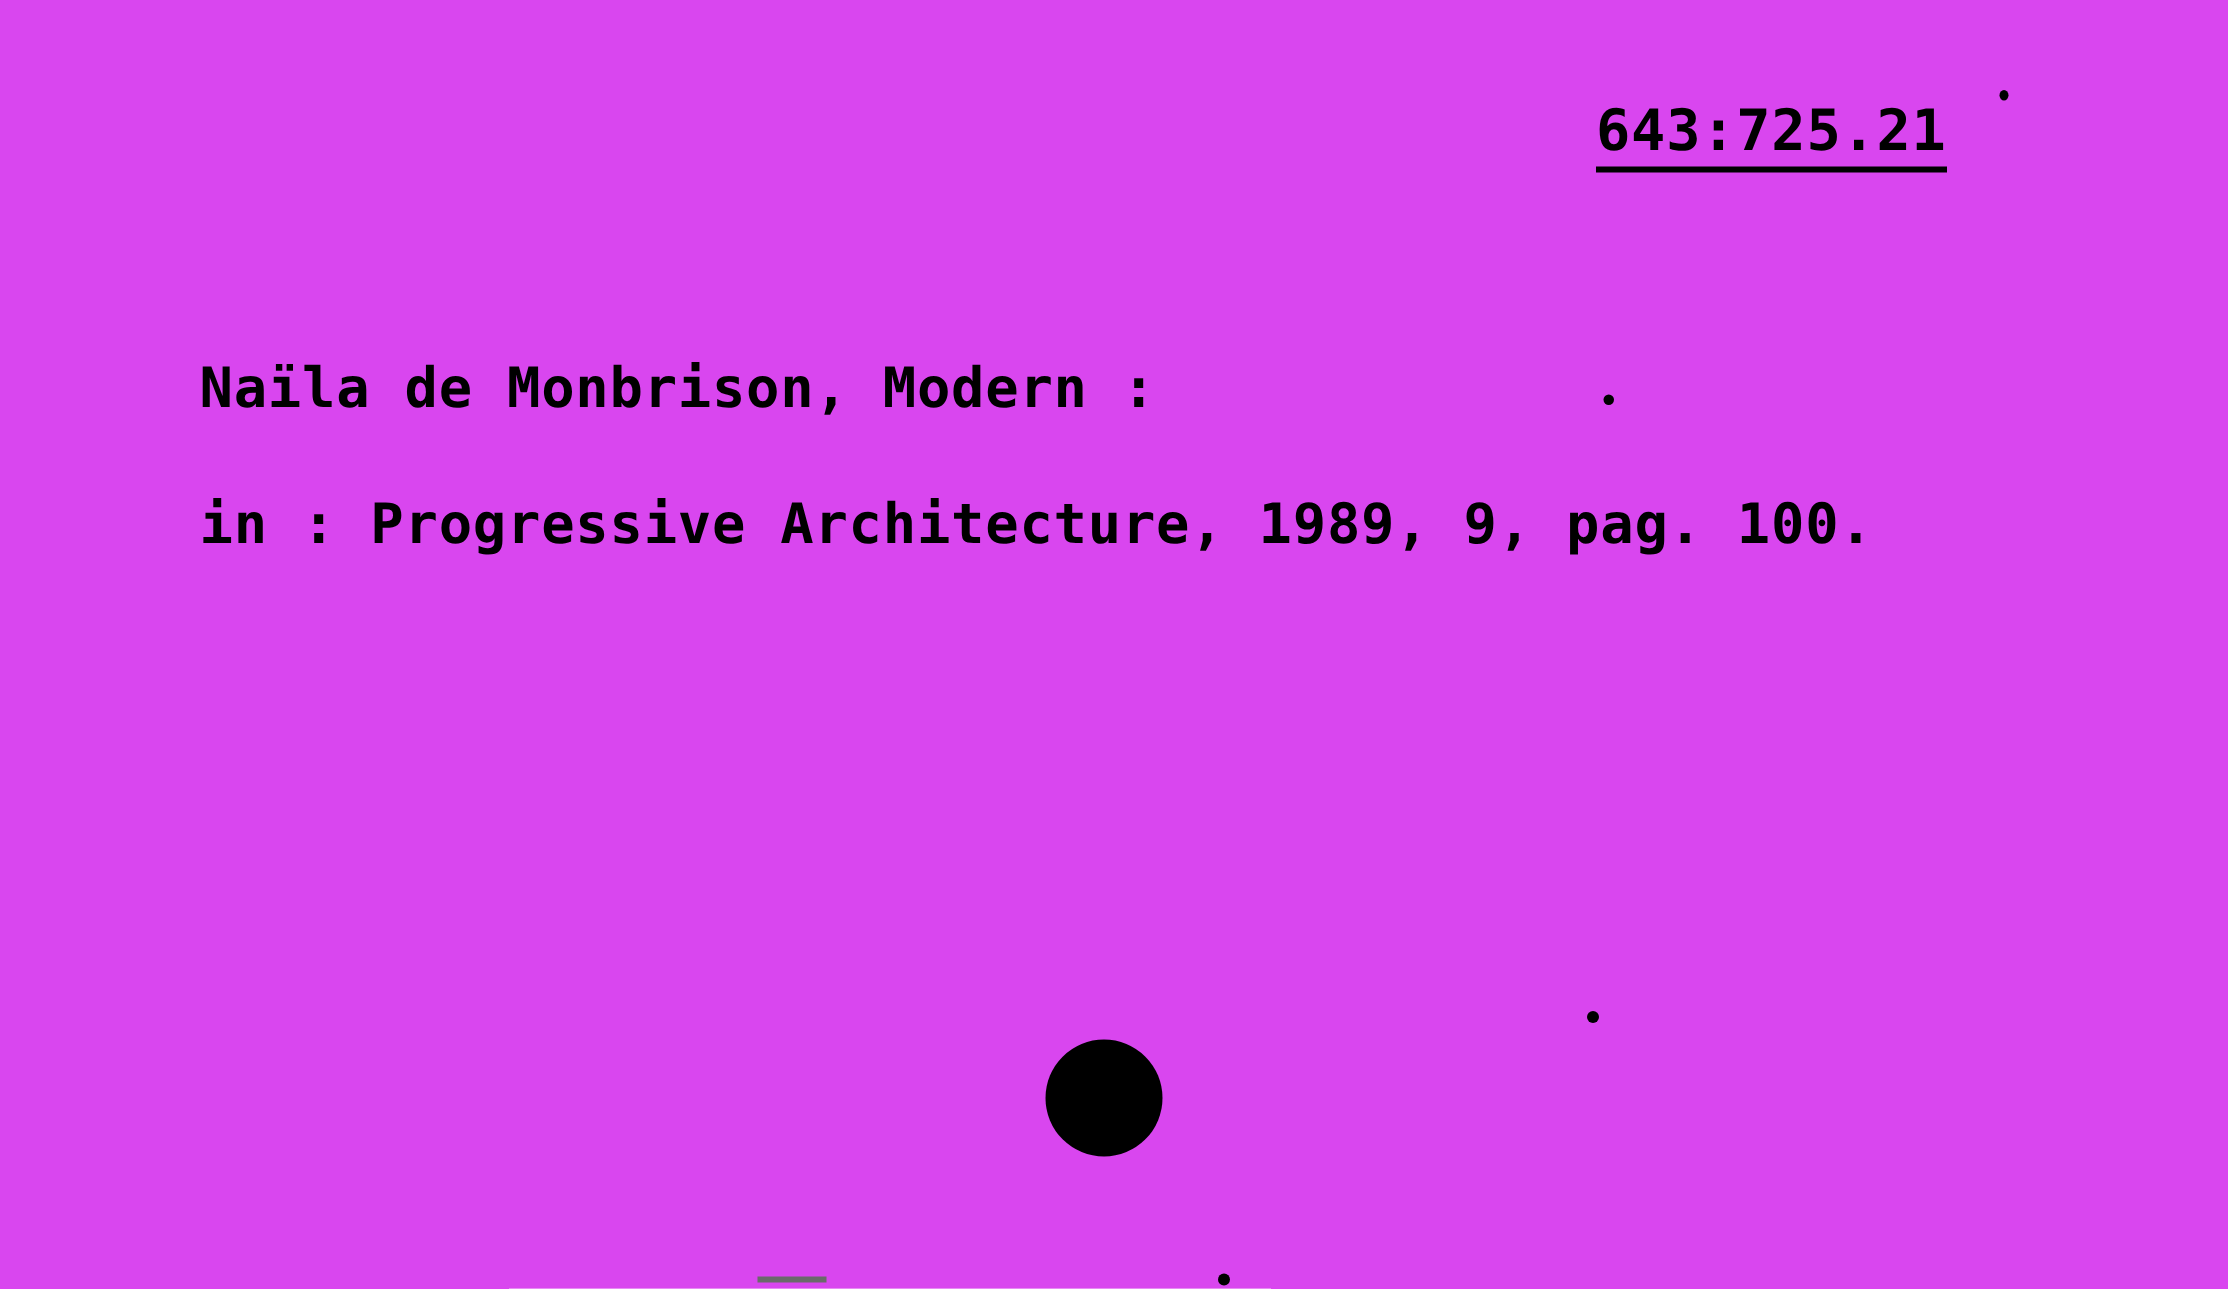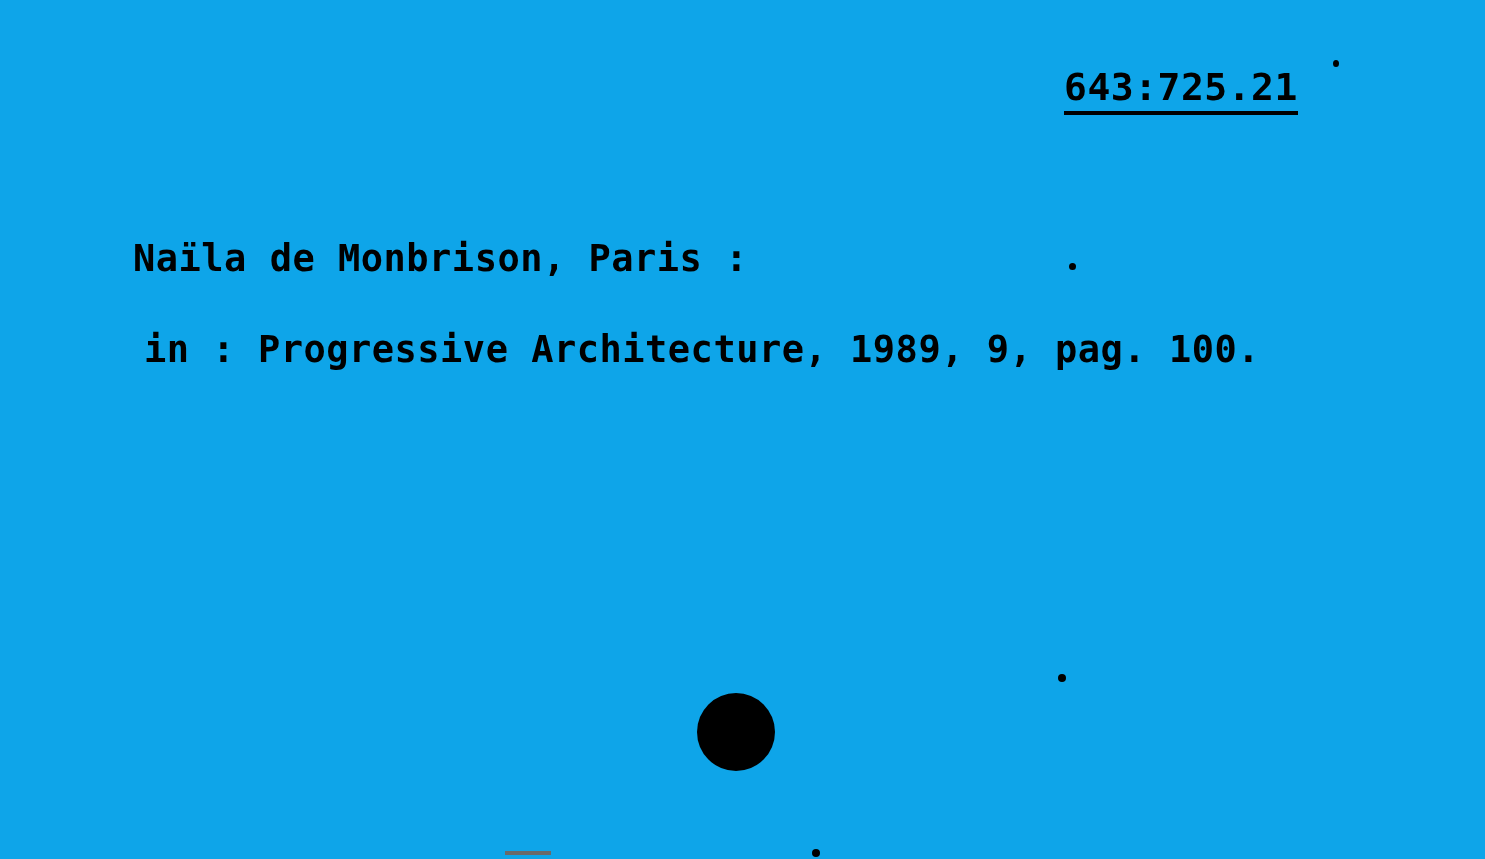--- a/index.html
+++ b/index.html
@@ -12,21 +12,21 @@
     height: 859px;
     position: relative;
     overflow: hidden;
     font-family: "DejaVu Sans Mono", monospace;
     color: #000000;
   }
 
   .card {
     position: absolute;
     inset: 0;
-    background: #0ea5e9;
+    background: #d946ef;
   }
 
   
   .classmark {
     position: absolute;
     top: 68px;
     left: 1064px;
     font-size: 38px;
     font-weight: 700;
     letter-spacing: 0.5px;
@@ -48,21 +48,20 @@
     line-height: 1.42;
     letter-spacing: 0.5px;
     white-space: nowrap;
   }
   .entry .line {
     display: block;
   }
   .entry .source {
     display: block;
     margin-top: 38px;
-    margin-left: 11px;
   }
 
   
   .speck {
     position: absolute;
     background: #000;
     border-radius: 50%;
   }
   .speck.s1 { left: 1333px; top: 60px;  width: 6px;  height: 7px; }
   .speck.s2 { left: 1069px; top: 263px; width: 7px;  height: 7px; }
@@ -93,21 +92,21 @@
 </head>
 <body>
 
 <div class="card">
 
   <div class="classmark">
     <span class="underlined">643:725.21</span>
   </div>
 
   <div class="entry">
-    <span class="line">Naïla de Monbrison, Paris :</span>
+    <span class="line">Naïla de Monbrison, Modern :</span>
     <span class="source">in : Progressive Architecture, 1989, 9, pag. 100.</span>
   </div>
 
   <span class="speck s1"></span>
   <span class="speck s2"></span>
   <span class="speck s3"></span>
   <span class="speck s4"></span>
 
   <span class="punch-dot"></span>
   <span class="bottom-mark"></span>

